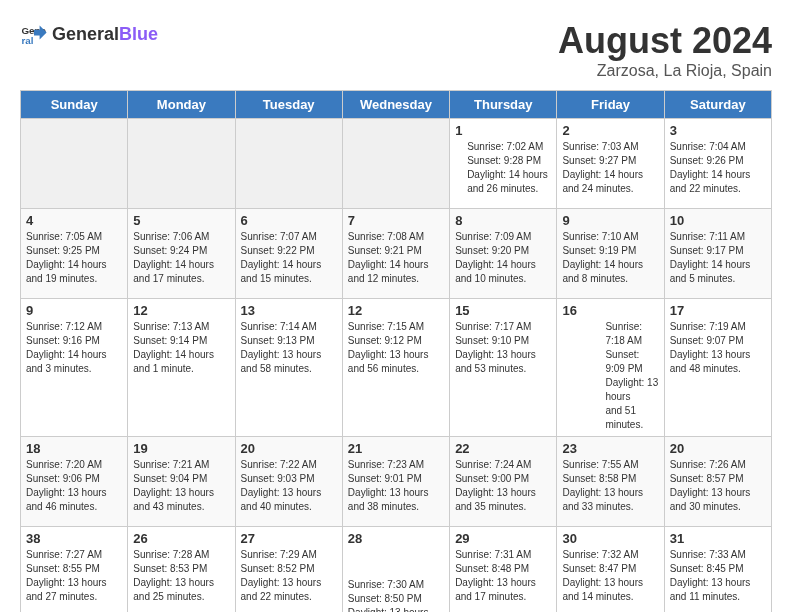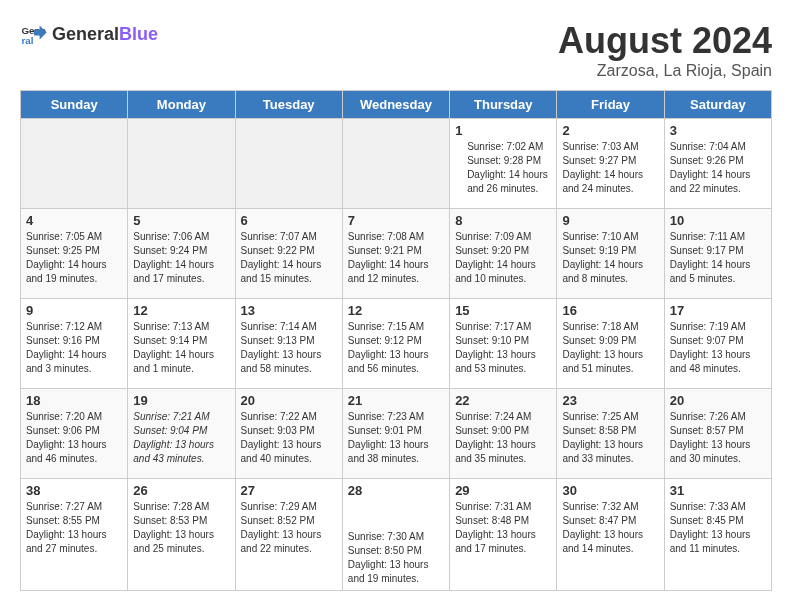--- a/index.html
+++ b/index.html
@@ -230,21 +230,21 @@
         </td>
         <td>
           <div class="day-num">15</div>
           <div class="day-info" style="white-space: pre-line;">Sunrise: 7:17 AM
 Sunset: 9:10 PM
 Daylight: 13 hours
 and 53 minutes.</div>
         </td>
         <td>
           <div class="day-num">16</div>
-          <div class="day-info" style="white-space: pre-line;">Sunrise: 7:18 AM
+          <div class="day-info" style="white-space: pre-line; margin-left: 43px;">Sunrise: 7:18 AM
 Sunset: 9:09 PM
 Daylight: 13 hours
 and 51 minutes.</div>
         </td>
         <td>
           <div class="day-num">17</div>
           <div class="day-info" style="white-space: pre-line;">Sunrise: 7:19 AM
 Sunset: 9:07 PM
 Daylight: 13 hours
 and 48 minutes.</div>
@@ -253,21 +253,21 @@
       <tr>
         <td>
           <div class="day-num">18</div>
           <div class="day-info" style="white-space: pre-line;">Sunrise: 7:20 AM
 Sunset: 9:06 PM
 Daylight: 13 hours
 and 46 minutes.</div>
         </td>
         <td>
           <div class="day-num">19</div>
-          <div class="day-info" style="white-space: pre-line; font-style: italic;">Sunrise: 7:21 AM
+          <div class="day-info" style="white-space: pre-line;">Sunrise: 7:21 AM
 Sunset: 9:04 PM
 Daylight: 13 hours
 and 43 minutes.</div>
         </td>
         <td>
           <div class="day-num">20</div>
           <div class="day-info" style="white-space: pre-line;">Sunrise: 7:22 AM
 Sunset: 9:03 PM
 Daylight: 13 hours
 and 40 minutes.</div>
@@ -281,21 +281,21 @@
         </td>
         <td>
           <div class="day-num">22</div>
           <div class="day-info" style="white-space: pre-line;">Sunrise: 7:24 AM
 Sunset: 9:00 PM
 Daylight: 13 hours
 and 35 minutes.</div>
         </td>
         <td>
           <div class="day-num">23</div>
-          <div class="day-info" style="white-space: pre-line;">Sunrise: 7:25 AM
+          <div class="day-info" style="white-space: pre-line;">Sunrise: 7:55 AM
 Sunset: 8:58 PM
 Daylight: 13 hours
 and 33 minutes.</div>
         </td>
         <td>
           <div class="day-num">20</div>
           <div class="day-info" style="white-space: pre-line;">Sunrise: 7:26 AM
 Sunset: 8:57 PM
 Daylight: 13 hours
 and 30 minutes.</div>

